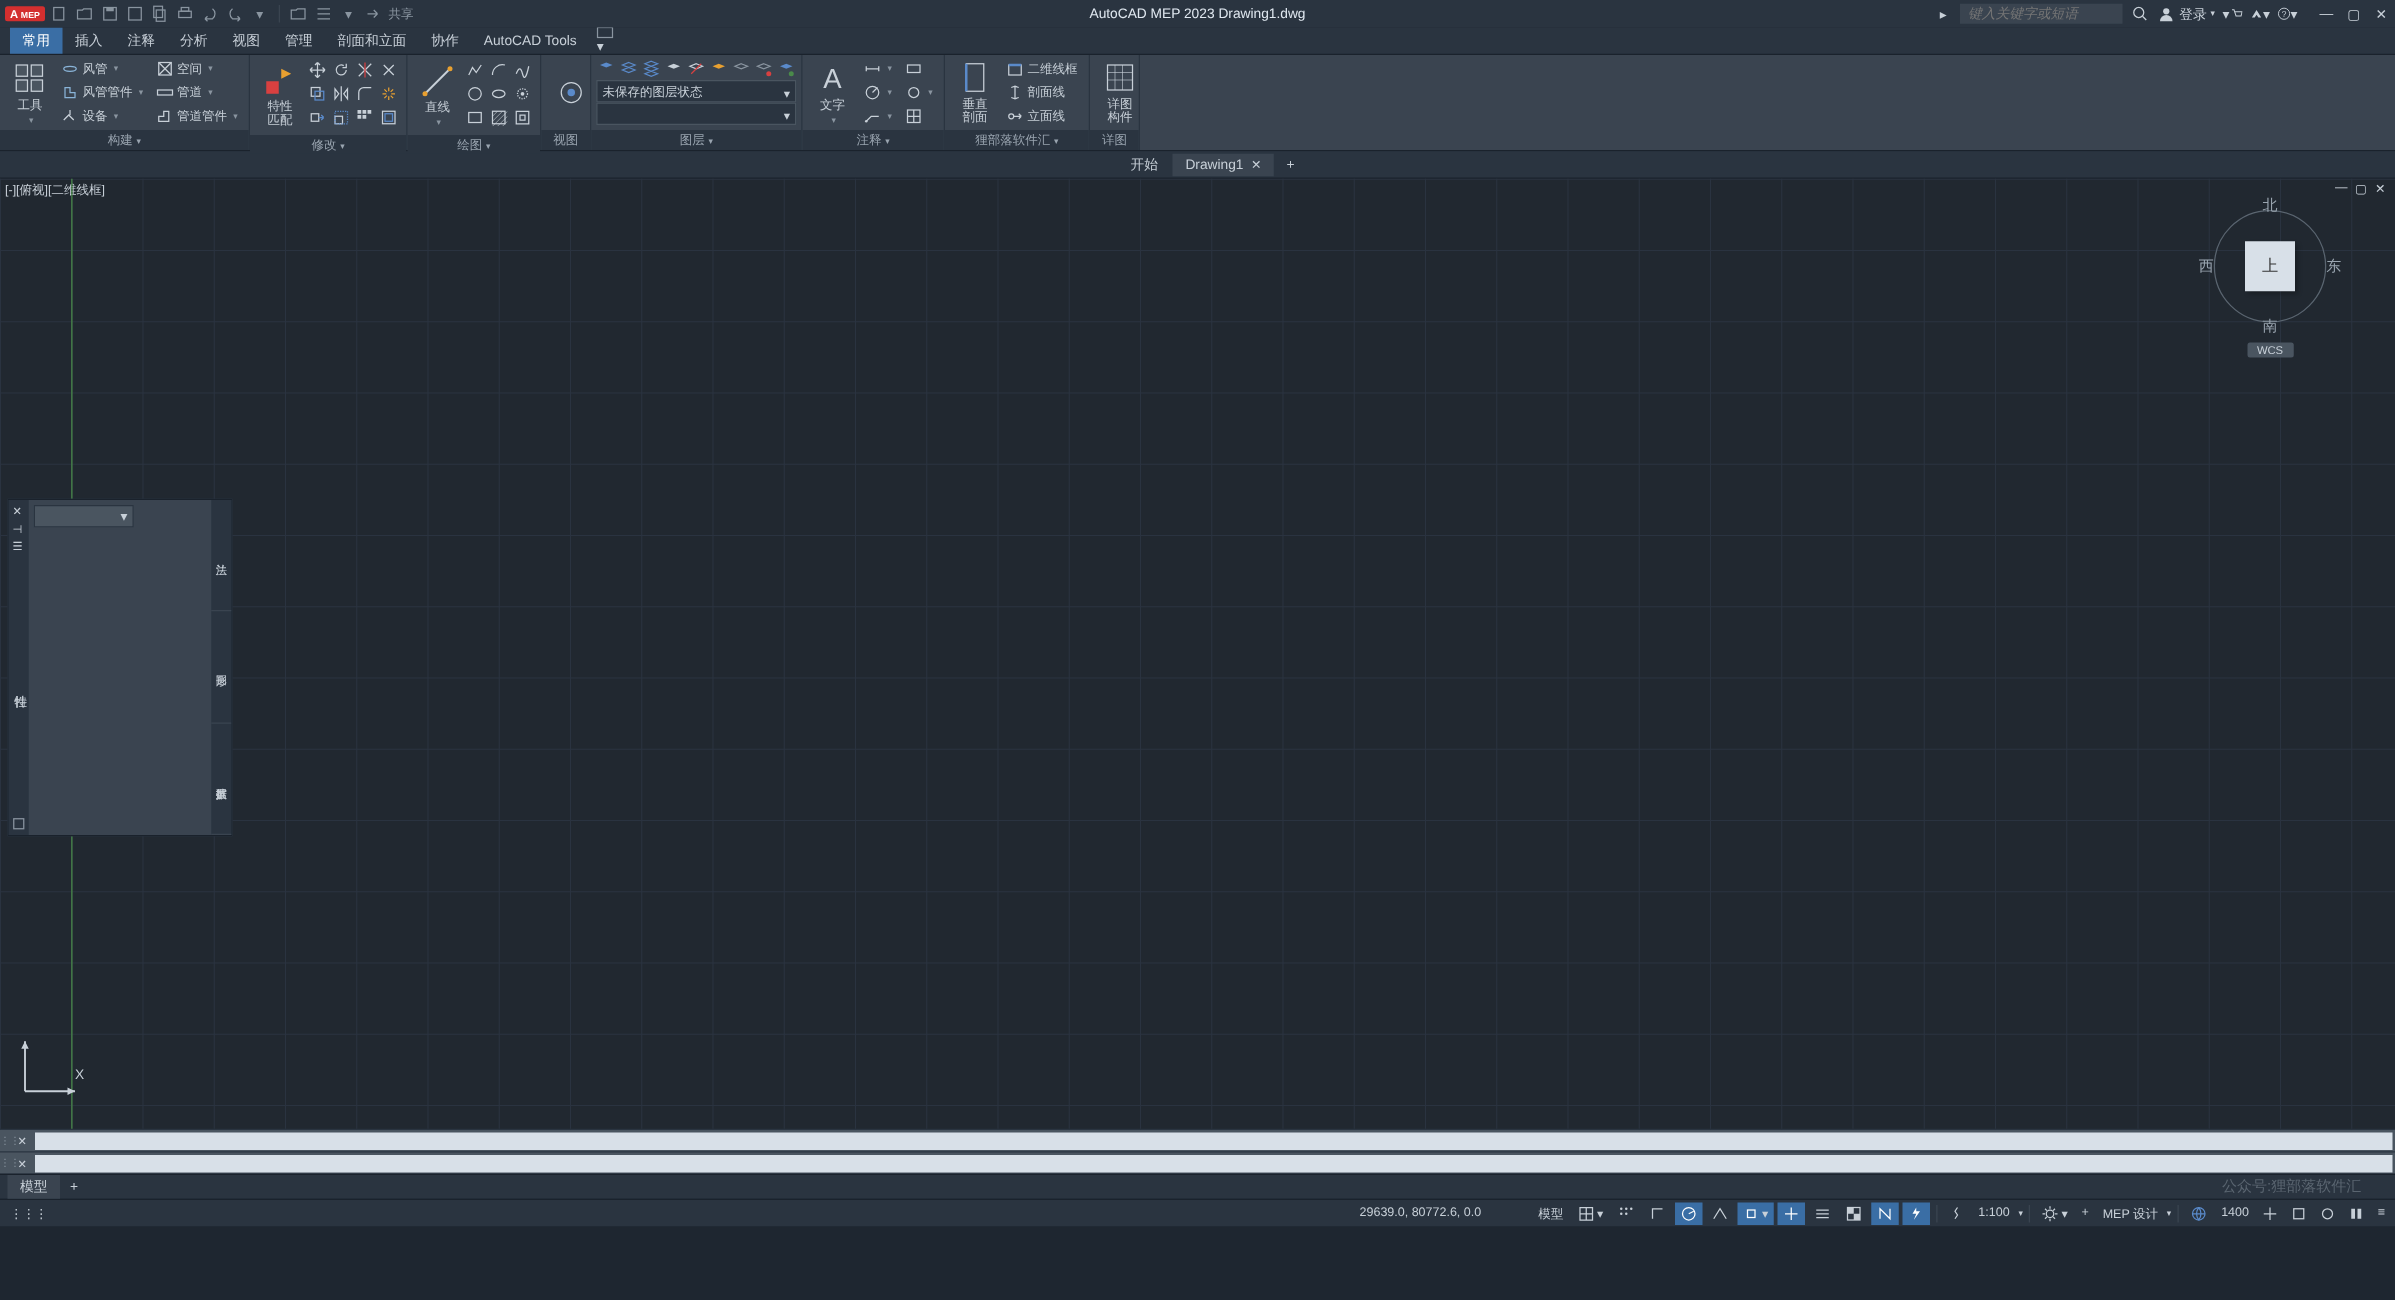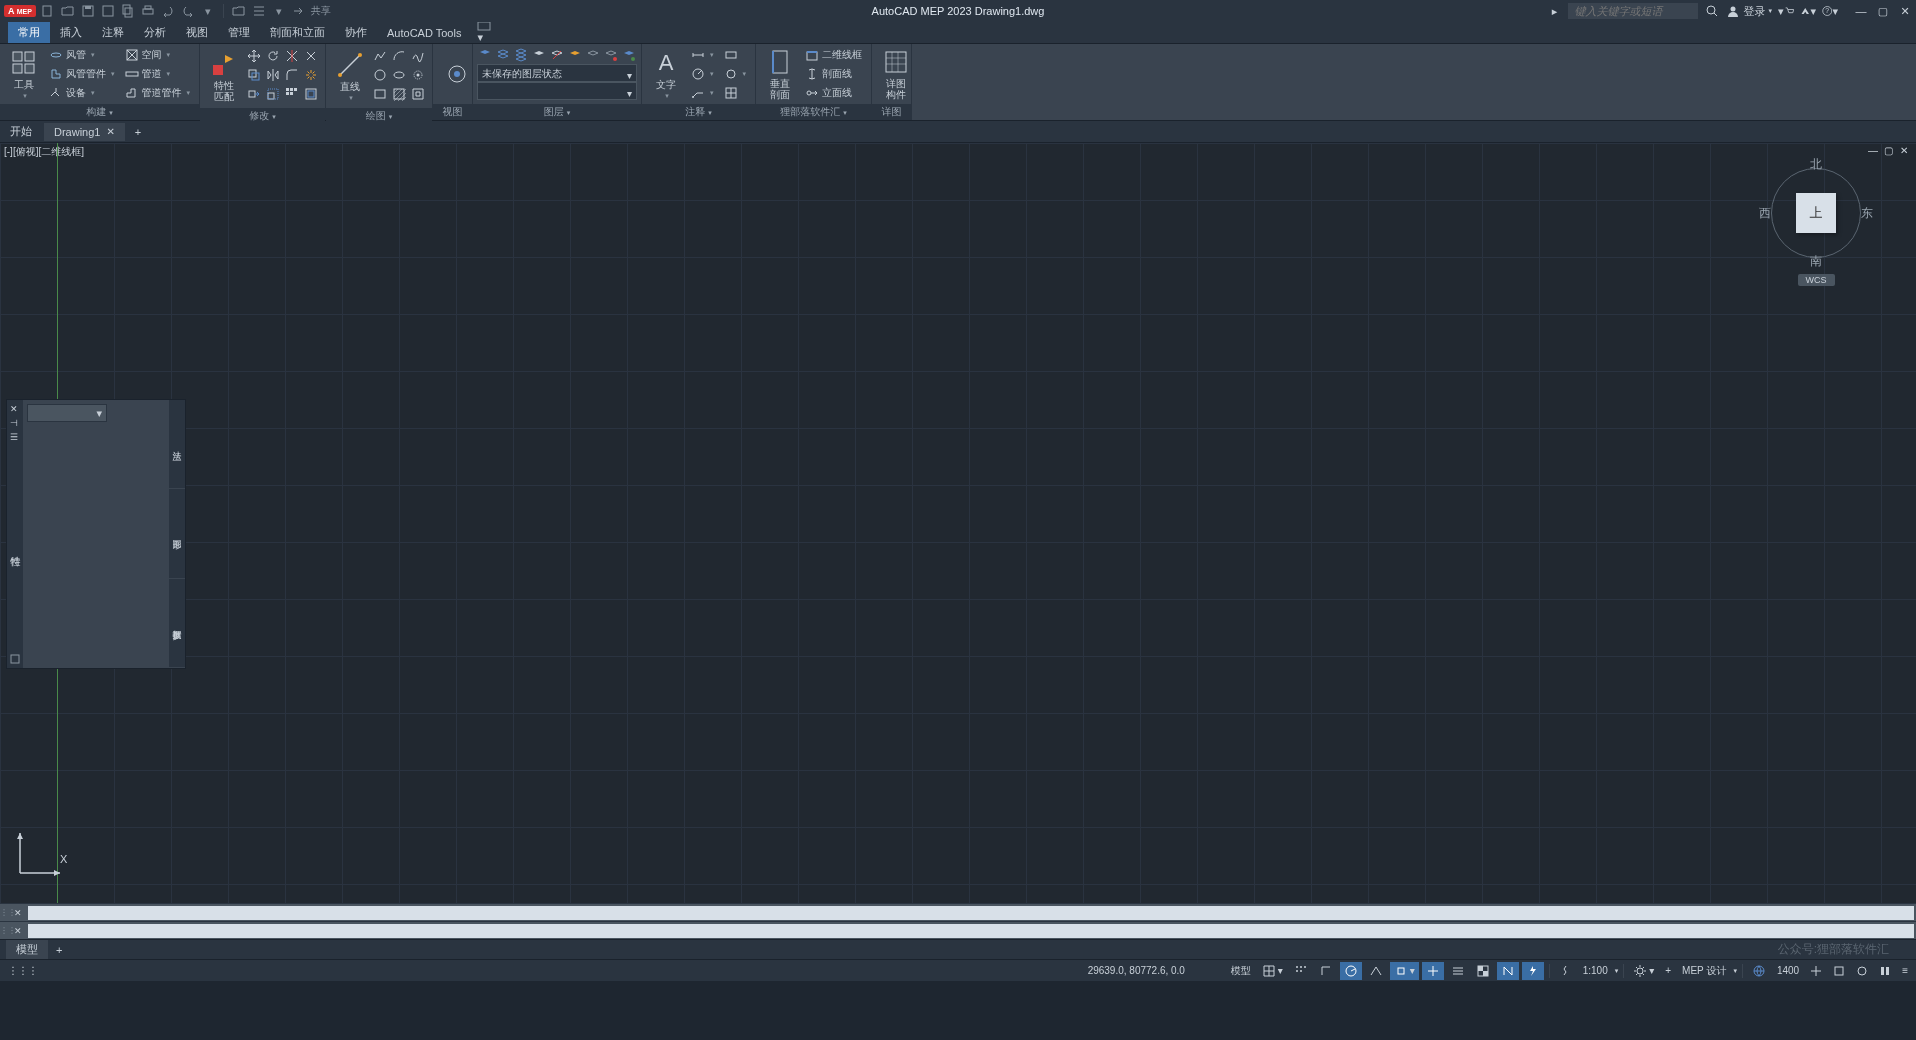--- a/index.html
+++ b/index.html
@@ -38,21 +38,21 @@
 .small-btn { display: flex; align-items: center; gap: 3px; padding: 1px 3px; cursor: pointer; height: 18px; text-align: right; }
 .small-icon { width: 14px; height: 14px; display: inline-flex; align-items: center; justify-content: center; }
 .small-label { font-size: 10px; white-space: nowrap; }
 .dd-arrow { font-size: 7px; margin-left: 2px; color: #8a95a0; }
 .grid-btns { display: grid; grid-auto-flow: column; grid-template-rows: repeat(3, 18px); gap: 1px 3px; padding: 2px; }
 .icon-btn { width: 16px; height: 16px; display: inline-flex; align-items: center; justify-content: center; cursor: pointer; }
 .layer-row { display: flex; gap: 3px; align-items: center; padding: 1px; }
 .layer-combo { background: #2a3440; border: 1px solid #4a5560; color: #c8d0d8; font-size: 10px; height: 18px; display: flex; align-items: flex-end; padding: 0 4px; justify-content: space-between; cursor: pointer; }
 
 
-.doc-tabs { height: 22px; background: #2a3440; display: flex; align-items: center; padding-left: 0; gap: 2px; border-bottom: 1px solid #1a222c; }
+.doc-tabs { height: 22px; background: #2a3440; display: flex; align-items: center; padding-left: 22px; gap: 2px; border-bottom: 1px solid #1a222c; justify-content: center; }
 .doc-tab { padding: 3px 10px; cursor: pointer; color: #c8d0d8; display: flex; align-items: center; gap: 6px; }
 .doc-tab.active { background: #3a4450; }
 .tab-close { font-size: 10px; cursor: pointer; }
 .tab-add { padding: 3px 8px; cursor: pointer; }
 
 
 .drawing-area { position: relative; height: 760px; background: #212830;
   background-image: linear-gradient(#2a3340 1px, transparent 1px), linear-gradient(90deg, #2a3340 1px, transparent 1px);
   background-size: 57px 57px; }
 .viewport-label { position: absolute; top: 2px; left: 4px; font-size: 10px; color: #c8d0d8; }

